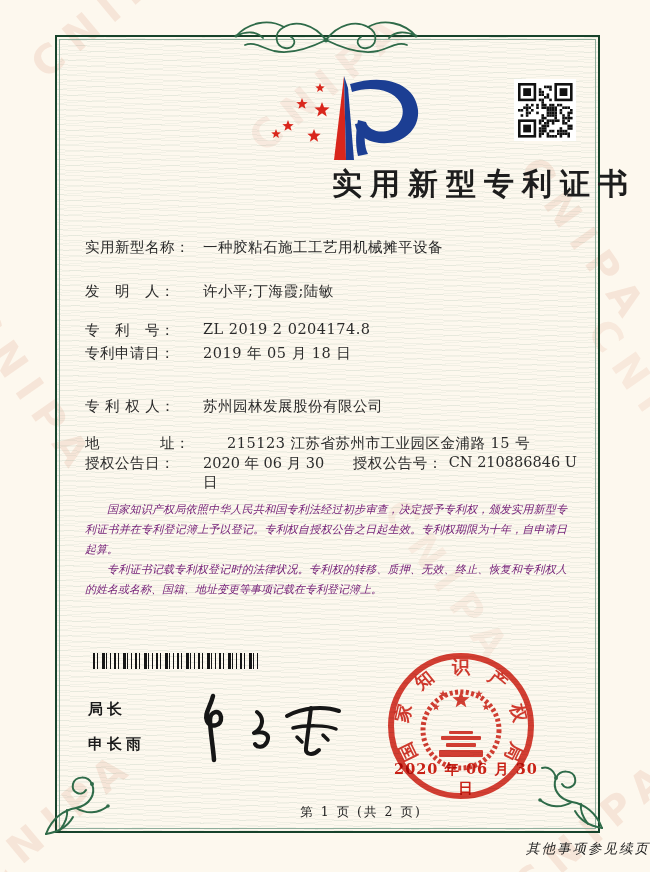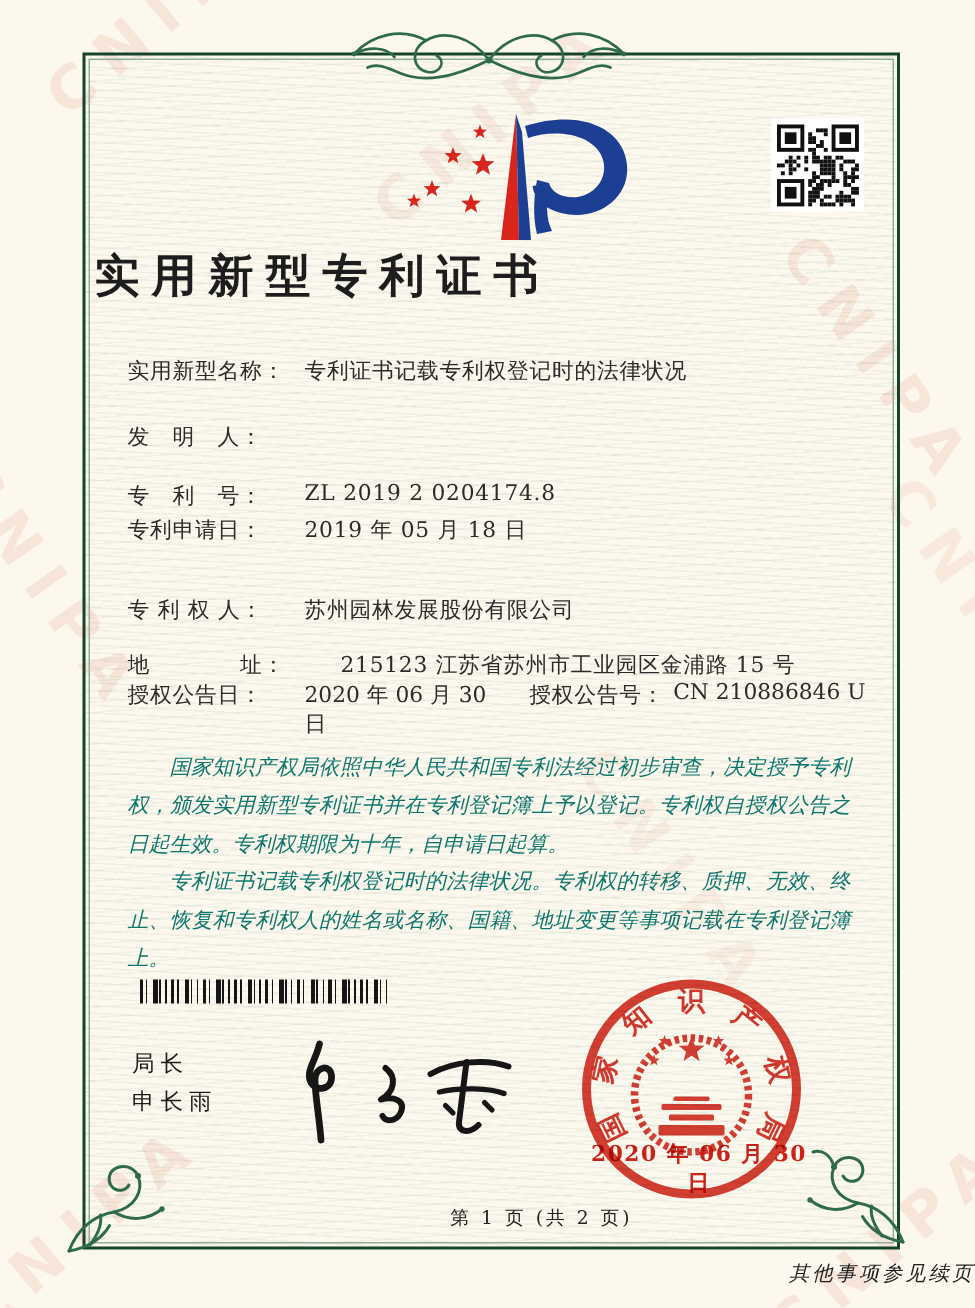--- a/index.html
+++ b/index.html
@@ -38,55 +38,55 @@
   }
 
   .certno{
     position:absolute;left:85px;top:68px;font-size:14px;letter-spacing:3px;color:#222;
   }
 
   .logo{position:absolute;left:258px;top:74px;width:175px;height:92px;}
   .qr{position:absolute;left:514px;top:79px;width:62px;height:62px;background:#fff;}
 
   .title{
-    position:absolute;left:55px;top:164px;width:545px;text-align:left;
-    font-size:30px;font-weight:bold;letter-spacing:8px;text-indent:8px;color:#1d1d1d;
+    position:absolute;left:55px;top:164px;width:545px;text-align:right;
+    font-size:30px;font-weight:bold;letter-spacing:8px;text-indent:8px;color:#1d1d1d;padding-left:36px;
   }
 
   .fields{position:absolute;left:85px;top:238px;width:492px;font-size:14.5px;}
   .frow{position:absolute;left:0;display:flex;width:492px;justify-content:space-between;}
   .frow .lbl{flex:0 0 118px;letter-spacing:0.5px;}
   .frow .val{flex:1;letter-spacing:0.5px;}
   .r1{top:0;}  .r2{top:44px;} .r3{top:83px;} .r4{top:106px;}
   .r5{top:159px;} .r6{top:196px;gap:24px;} .r7{top:216px;}
   .pair2{display:flex;flex:0 0 auto;margin-left:22px;}
   .pair2 .lbl{flex:0 0 96px;}
 
   .bodytext{
     position:absolute;left:85px;top:500px;width:482px;
-    font-size:14px;font-style:italic;line-height:1.82;text-align:justify;color:#0f766e;
+    font-size:11px;font-style:italic;line-height:1.82;text-align:justify;color:#701a75;
   }
   .bodytext p{margin:0;text-indent:2em;}
 
   .barcode{
     position:absolute;left:93px;top:653px;width:166px;height:16px;
     background:repeating-linear-gradient(90deg,
       #151515 0 2px, rgba(0,0,0,0) 2px 4px,
       #151515 4px 5px, rgba(0,0,0,0) 5px 9px,
       #151515 9px 12px, rgba(0,0,0,0) 12px 13px,
       #151515 13px 14px, rgba(0,0,0,0) 14px 17px,
       #151515 17px 18px, rgba(0,0,0,0) 18px 21px);
   }
 
   .officer{
     position:absolute;left:88px;top:700px;
     font-family:"DejaVu Sans","Liberation Sans",sans-serif;
-    font-size:15px;letter-spacing:4px;color:#1c1c1c;
-  }
-  .officer .name{margin-top:6px;}
+    font-size:15px;letter-spacing:4px;color:#1c1c1c;font-weight:bold;
+  }
+  .officer .name{margin-top:16px;}
 
   .sig{position:absolute;left:183px;top:686px;width:170px;height:88px;}
 
   .seal{position:absolute;left:383px;top:648px;width:156px;height:156px;
         mix-blend-mode:multiply;opacity:0.95;}
   .sealdate{
     position:absolute;left:388px;top:760px;width:156px;text-align:center;
     color:#cf2318;font-size:14.5px;font-weight:bold;letter-spacing:1px;
     mix-blend-mode:multiply;
   }
@@ -320,24 +320,25 @@
       <rect x="40.4" y="56" width="2.6" height="2.6" fill="#111"></rect>
       <rect x="45.6" y="56" width="2.6" height="2.6" fill="#111"></rect>
       <rect x="53.4" y="56" width="2.6" height="2.6" fill="#111"></rect>
     </svg>
 
   <div class="title">实用新型专利证书</div>
 
   <div class="fields">
     <div class="frow r1">
       <span class="lbl">实用新型名称：</span>
-      <span class="val">专利证书记载专利权登记时的法律状况</span>
+      <span class="val">一种胶粘石施工工艺用机械摊平设备</span>
     </div>
     <div class="frow r2">
       <span class="lbl">发　明　人：</span>
+      <span class="val">许小平;丁海霞;陆敏</span>
     </div>
     <div class="frow r3">
       <span class="lbl">专　利　号：</span>
       <span class="val">ZL 2019 2 0204174.8</span>
     </div>
     <div class="frow r4">
       <span class="lbl">专利申请日：</span>
       <span class="val">2019 年 05 月 18 日</span>
     </div>
     <div class="frow r5">

